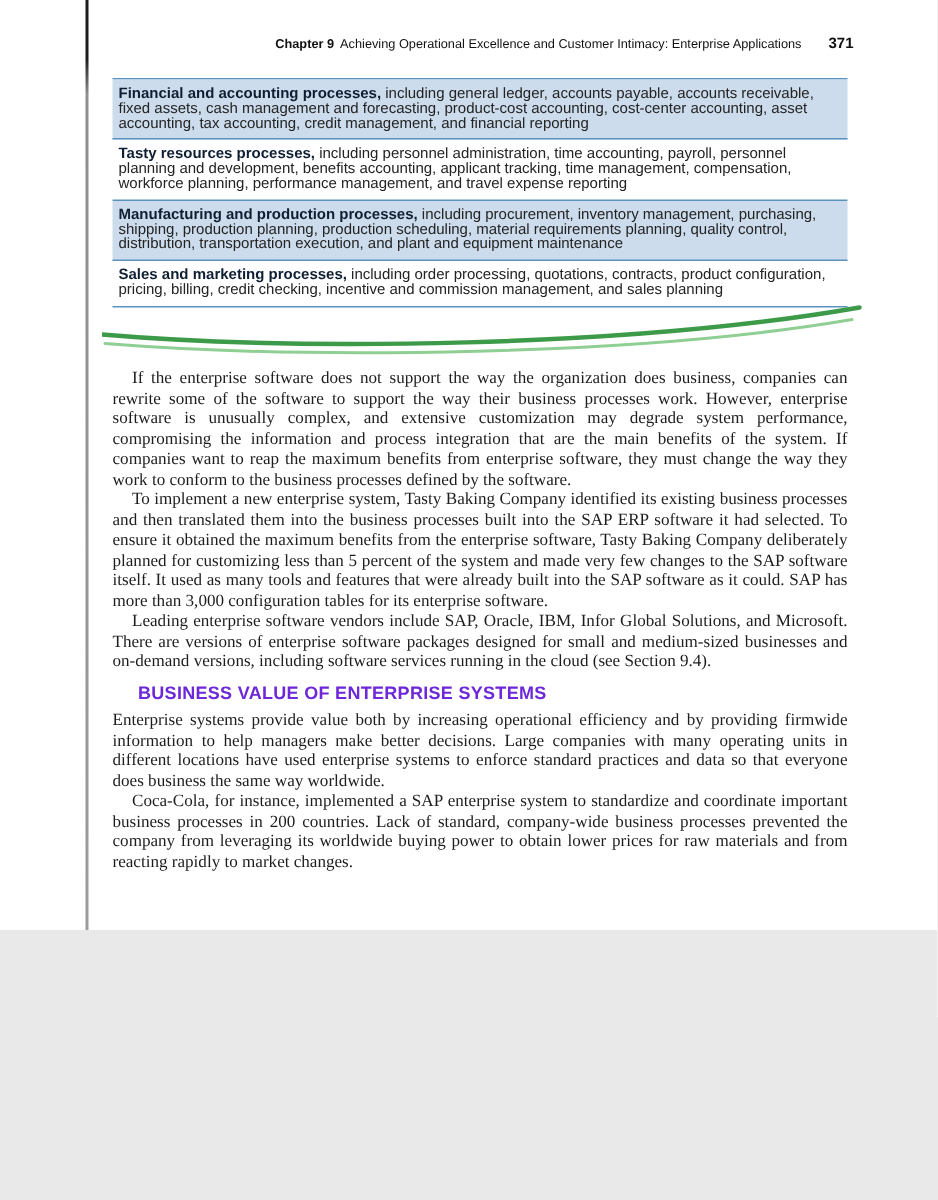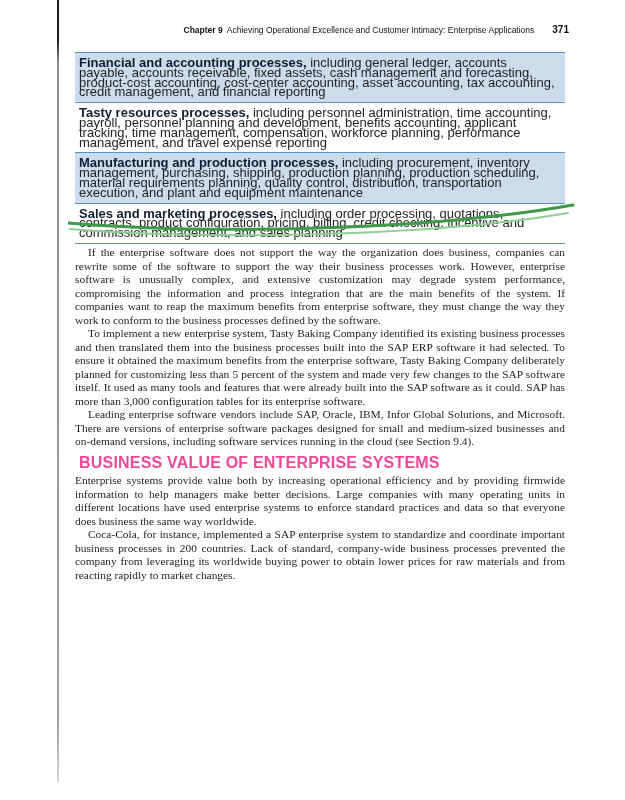--- a/index.html
+++ b/index.html
@@ -1,19 +1,19 @@
 <!DOCTYPE html>
 <html><head>
 <meta charset="utf-8">
 <style>
   html, body { margin: 0; padding: 0; background: #e9e9e9; }
   .page {
     position: relative;
     width: 625px;
-    height: 800px;
+    height: 620px;
     background: #ffffff;
     overflow: hidden;
     font-family: "Liberation Serif", serif;
   }
   
   .edge-line {
     position: absolute;
     left: 57px; top: 0;
     width: 2px; height: 782px;
     background: linear-gradient(to bottom, #1c1c1c 0%, #1c1c1c 5%, #8f8f8f 8%, #9e9e9e 92%, #d6d6d6 100%);
@@ -41,21 +41,21 @@
     font-weight: bold;
     font-size: 9.5px;
     letter-spacing: 0.2px;
     margin-bottom: 5px;
   }
   .table-title .tbl-label { color: #e0592a; margin-right: 9px; }
   .table-title .tbl-name { color: #15647e; }
   .table-rows { border-top: 1px solid #5b93c0; }
   .table-row {
     font-family: "Liberation Sans", sans-serif;
-    font-size: 13px;
+    font-size: 10px;
     line-height: 9.8px;
     color: #232323;
     padding: 5px 6px 5px 4px;
     border-bottom: 1px solid #5b93c0;
     text-align: left;
   }
   .table-row.blue { background: #ccdcec; }
   .table-row .lead { font-weight: bold; color: #0f1f33; }
 
   
@@ -71,26 +71,26 @@
     top: 246px; left: 75px; width: 490px;
     font-family: "Liberation Serif", serif;
     font-size: 11.4px;
     line-height: 13.5px;
     color: #1d1d1d;
     text-align: justify;
   }
   .body-text p { margin: 0; }
   .body-text p.indent { text-indent: 13px; }
   .section-heading {
-    margin: 7px 0 5px 4px;
+    margin: 7px 0 5px 17px;
     font-family: "Liberation Sans", sans-serif;
     font-weight: bold;
-    font-size: 16px;
+    font-size: 12px;
     letter-spacing: 0.2px;
-    color: #ec4899;
+    color: #6d28d9;
   }
 </style>
 </head>
 <body>
 
 <div class="page">
 
   <div class="edge-line"></div>
 
   <div class="running-head">

